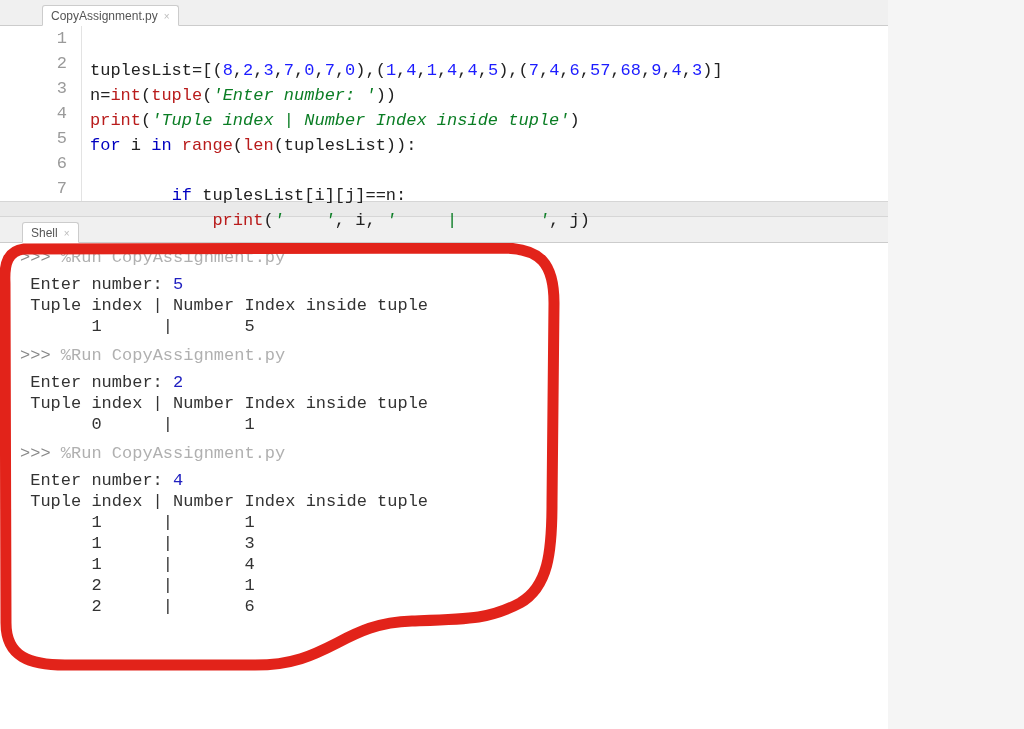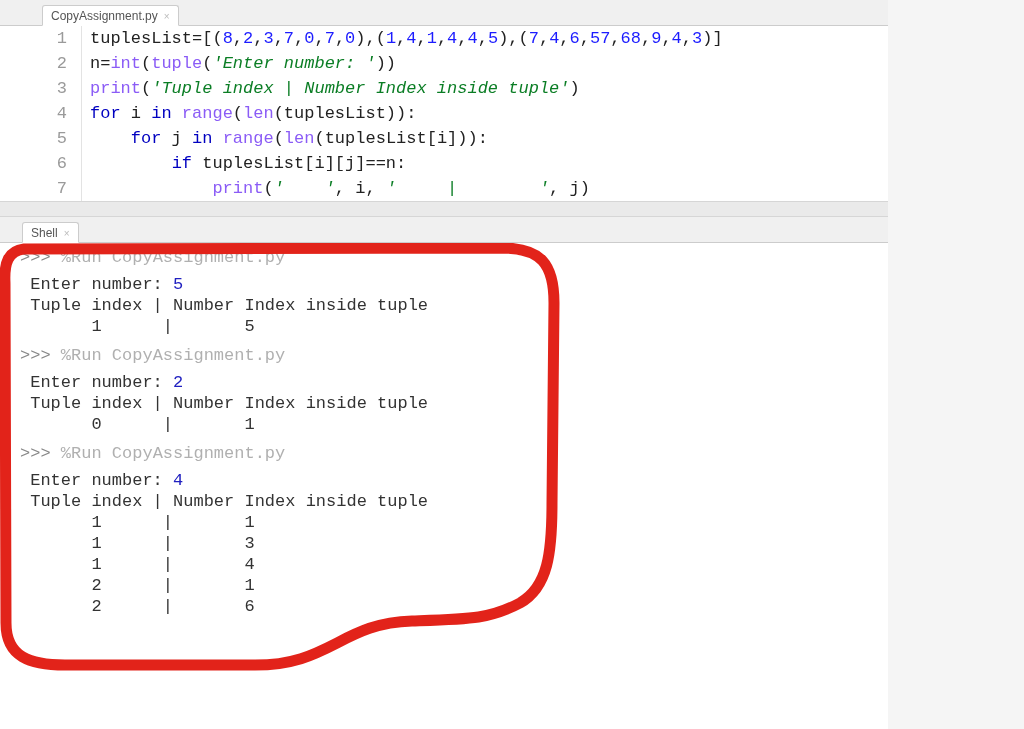--- a/index.html
+++ b/index.html
@@ -55,21 +55,21 @@
   }
   .gutter {
     width: 82px;
     text-align: right;
     padding-right: 14px;
     color: #9a9a9a;
     background: #fff;
     border-right: 1px solid #e3e3e3;
     user-select: none;
   }
-  .codecell { padding-left: 8px; }
+  .codecell { padding-left: 8px; margin-top: 32px; }
   .divider {
     height: 16px;
     background: #eaeaea;
     border-top: 1px solid #d6d6d6;
     border-bottom: 1px solid #d6d6d6;
   }
   .shelltabbar {
     height: 26px;
     border-bottom: 1px solid #ccc;
     background: #f0f0f0;
@@ -81,21 +81,21 @@
     background: #fff;
     padding: 4px 0 10px 20px;
     line-height: 21px;
     white-space: pre;
     position: relative;
     height: 460px;
   }
   .prompt { color: #888; }
   .runcmd { color: #b0b0b0; }
   .kw { color: #0000c0; font-weight: normal; }
-  .builtin { color: #8b5cf6; font-family: Liberation Mono, monospace; }
+  .builtin { color: #b91c1c; font-family: Liberation Mono, monospace; }
   .num { color: #1c1cff; }
   .str { color: #0a7d24; font-style: italic; }
   .ident { color: #222; }
   .punct { color: #222; }
   .shellnum { color: #2020c0; }
   svg.annot {
     position: absolute;
     left: 0; top: 0;
     pointer-events: none;
   }
@@ -129,21 +129,20 @@
       <div class="codecell"><span class="builtin">print</span><span class="punct">(</span><span class="str">'Tuple index | Number Index inside tuple'</span><span class="punct">)</span></div>
     </div>
 
     <div class="code-row">
       <div class="gutter">4</div>
       <div class="codecell"><span class="kw">for</span><span class="ident"> i </span><span class="kw">in</span><span class="builtin"> range</span><span class="punct">(</span><span class="builtin">len</span><span class="ident">(tuplesList)):</span></div>
     </div>
 
     <div class="code-row">
       <div class="gutter">5</div>
-      <div class="codecell"><span>    </span><span class="kw">for</span><span class="ident"> j </span><span class="kw">in</span><span class="builtin"> range</span><span class="punct">(</span><span class="builtin">len</span><span class="ident">(tuplesList[i])):</span></div>
     </div>
 
     <div class="code-row">
       <div class="gutter">6</div>
       <div class="codecell"><span>        </span><span class="kw">if</span><span class="ident"> tuplesList[i][j]==n:</span></div>
     </div>
 
     <div class="code-row">
       <div class="gutter">7</div>
       <div class="codecell"><span>            </span><span class="builtin">print</span><span class="punct">(</span><span class="str">'    '</span><span class="ident">, i, </span><span class="str">'     |        '</span><span class="ident">, j)</span></div>

